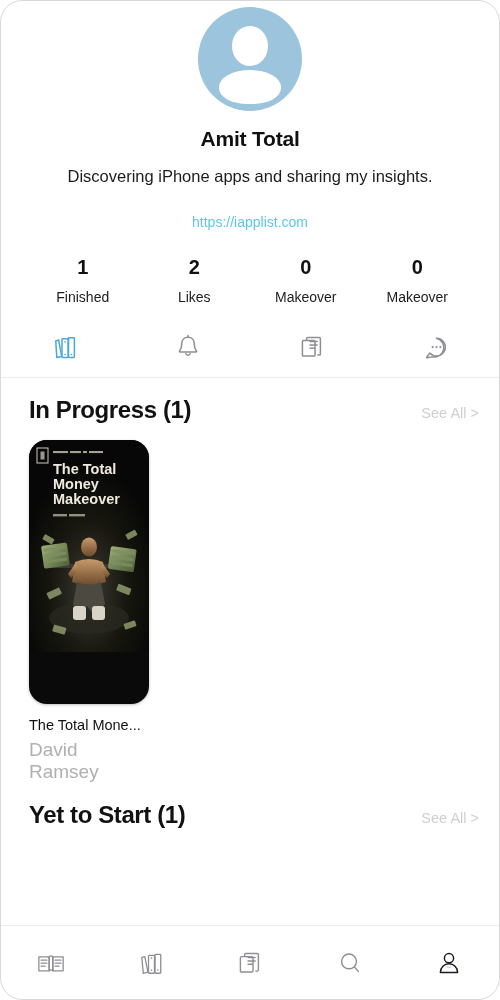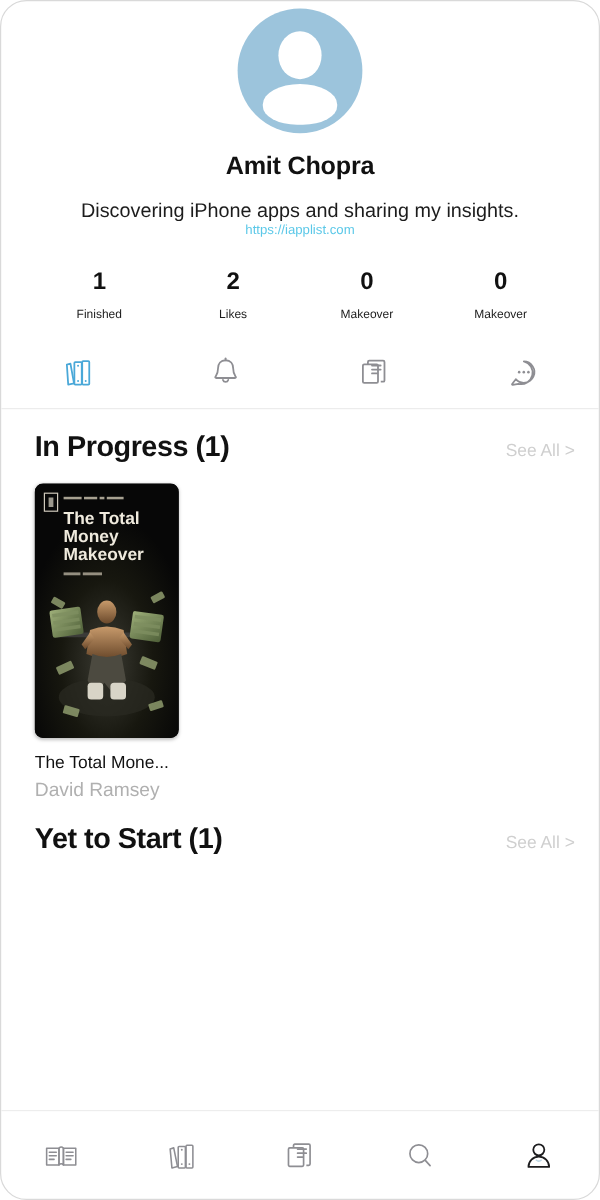--- a/index.html
+++ b/index.html
@@ -82,22 +82,22 @@
     color: #111111;
     letter-spacing: -0.2px;
   }
   .bio {
     margin-top: 16px;
     font-size: 16.5px;
     color: #1c1c1c;
     text-align: center;
   }
   .website {
-    margin-top: 0;
-    font-size: 11px;
+    margin-top: 28px;
+    font-size: 14px;
     color: #5bc8e8;
     text-decoration: none;
   }
 
   
   .stats {
     margin-top: 26px;
     display: flex;
     width: 100%;
     padding: 0 26px;
@@ -108,21 +108,21 @@
     flex-direction: column;
     align-items: center;
   }
   .stat-value {
     font-size: 20px;
     font-weight: bold;
     color: #111111;
   }
   .stat-label {
     margin-top: 10px;
-    font-size: 10px;
+    font-size: 14px;
     color: #1c1c1c;
   }
 
   
   .tabs {
     margin-top: 22px;
     display: flex;
     width: 100%;
     border-bottom: 1px solid #ececec;
     padding-bottom: 10px;
@@ -150,37 +150,37 @@
     letter-spacing: -0.4px;
   }
   .see-all {
     font-size: 14.5px;
     color: #cfcfcf;
   }
 
   .shelf { padding: 16px 0 0 28px; display: flex; gap: 18px; }
   .book { width: 120px; }
   .book-cover {
-    width: 120px; height: 212px;
-    border-radius: 7px;
+    width: 120px; height: 264px;
+    border-radius: 18px;
     overflow: hidden;
     background: #0a0a0a;
     position: relative;
     box-shadow: 0 1px 3px rgba(0,0,0,0.25);
   }
   .book-title {
     margin-top: 13px;
     font-size: 14.5px;
     color: #111111;
     white-space: nowrap;
     overflow: hidden;
   }
   .book-author {
     margin-top: 6px;
-    font-size: 16px;
+    font-size: 19px;
     color: #b0b0b0;
   }
 
   
   .bottom-nav {
     flex: 0 0 74px;
     border-top: 1px solid #ededed;
     display: flex;
     align-items: center;
   }
@@ -195,21 +195,21 @@
 <body>
 
 <div class="phone">
 
 
   <div class="profile">
     <div class="avatar">
       <div class="head"></div>
       <div class="body"></div>
     </div>
-    <div class="full-name">Amit Chopra</div>
+    <div class="full-name">Amit Total</div>
     <div class="bio">Discovering iPhone apps and sharing my insights.</div>
     <a class="website" href="#">https://iapplist.com</a>
 
     <div class="stats">
       <div class="stat">
         <div class="stat-value">1</div>
         <div class="stat-label">Finished</div>
       </div>
       <div class="stat">
         <div class="stat-value">2</div>

